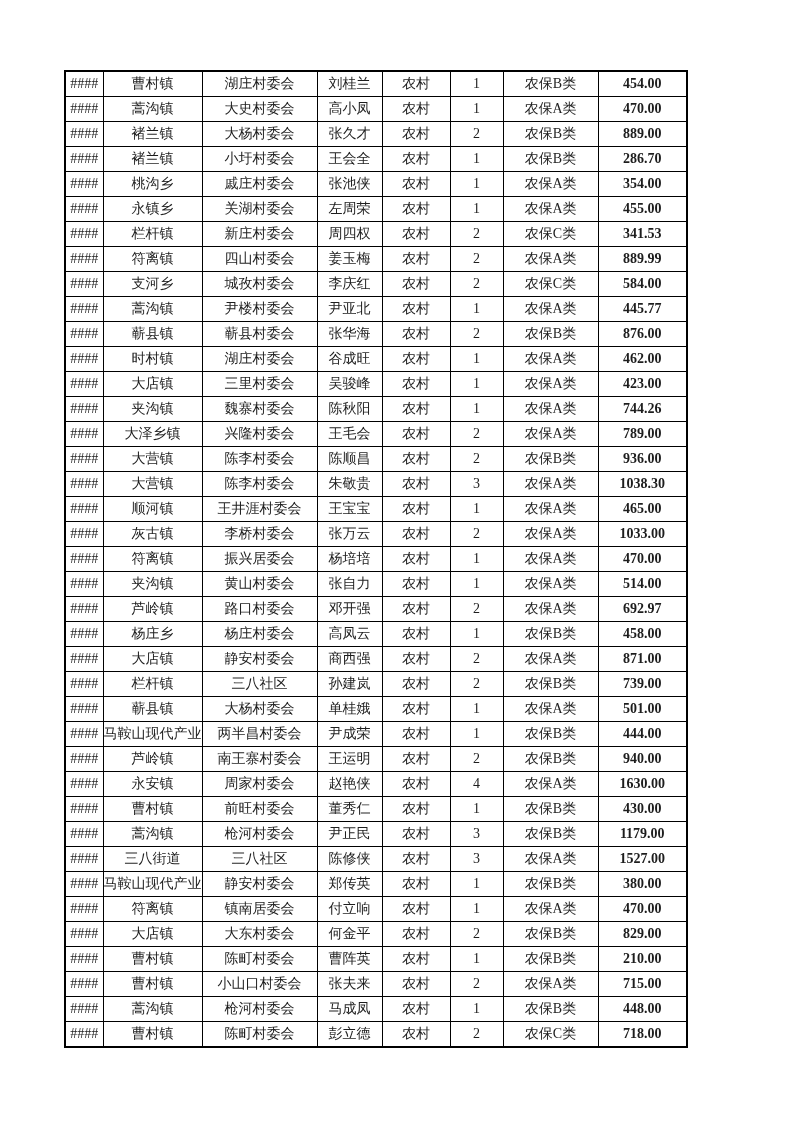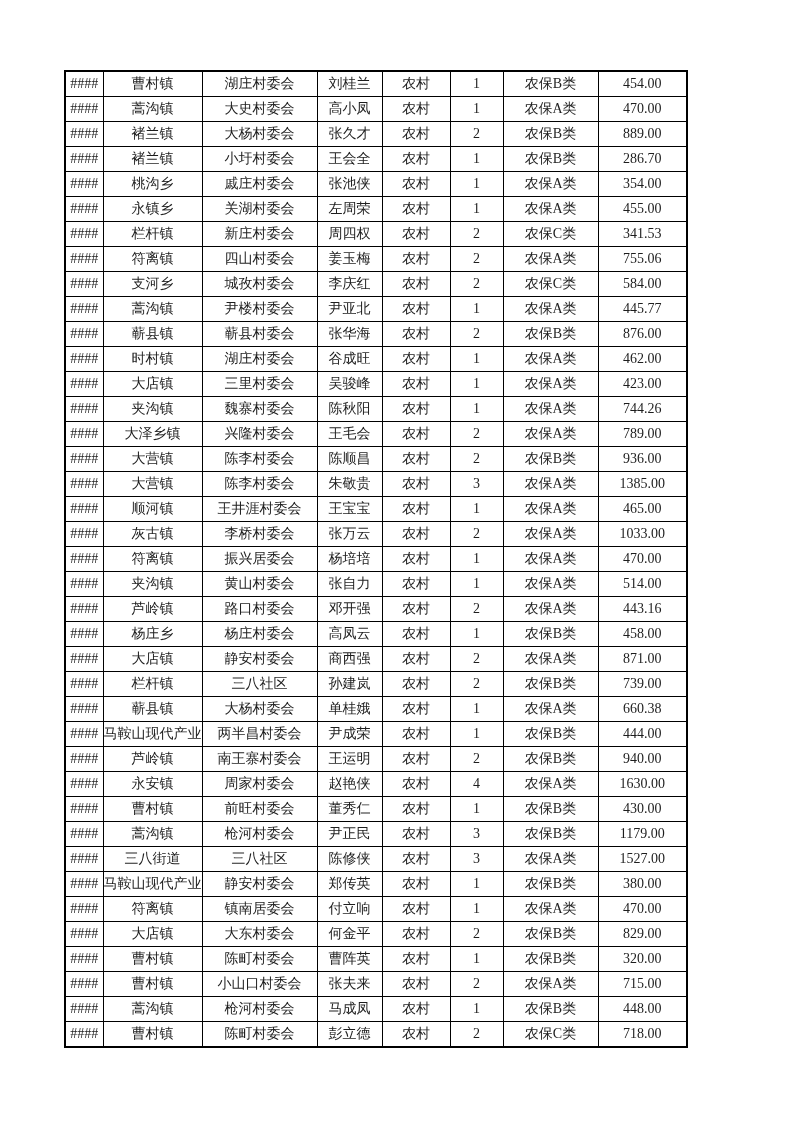--- a/index.html
+++ b/index.html
@@ -42,21 +42,21 @@
   
   col.c-serial          { width: 38px; }
   col.c-town            { width: 79px; }
   col.c-village         { width: 115px; }
   col.c-person          { width: 65px; }
   col.c-category_type   { width: 68px; }
   col.c-count           { width: 53px; }
   col.c-insurance_class { width: 95px; }
   col.c-amount          { width: 89px; }
   td.col-serial { letter-spacing: 0px; font-size: 13px; }
-  td.col-amount { font-size: 14px; }
+  td.col-amount { font-size: 14px; font-weight: bold; }
 </style>
 </head>
 <body>
 
 <div class="page">
   <div class="sheet-wrap">
     <table class="sheet">
       <colgroup>
           <col class="c-serial">
           <col class="c-town">
@@ -139,21 +139,21 @@
             <td class="col-amount">341.53</td>
           </tr>
           <tr>
             <td class="col-serial">####</td>
             <td class="col-town">符离镇</td>
             <td class="col-village">四山村委会</td>
             <td class="col-person">姜玉梅</td>
             <td class="col-category_type">农村</td>
             <td class="col-count">2</td>
             <td class="col-insurance_class">农保A类</td>
-            <td class="col-amount">755.06</td>
+            <td class="col-amount">889.99</td>
           </tr>
           <tr>
             <td class="col-serial">####</td>
             <td class="col-town">支河乡</td>
             <td class="col-village">城孜村委会</td>
             <td class="col-person">李庆红</td>
             <td class="col-category_type">农村</td>
             <td class="col-count">2</td>
             <td class="col-insurance_class">农保C类</td>
             <td class="col-amount">584.00</td>
@@ -229,21 +229,21 @@
             <td class="col-amount">936.00</td>
           </tr>
           <tr>
             <td class="col-serial">####</td>
             <td class="col-town">大营镇</td>
             <td class="col-village">陈李村委会</td>
             <td class="col-person">朱敬贵</td>
             <td class="col-category_type">农村</td>
             <td class="col-count">3</td>
             <td class="col-insurance_class">农保A类</td>
-            <td class="col-amount">1385.00</td>
+            <td class="col-amount">1038.30</td>
           </tr>
           <tr>
             <td class="col-serial">####</td>
             <td class="col-town">顺河镇</td>
             <td class="col-village">王井涯村委会</td>
             <td class="col-person">王宝宝</td>
             <td class="col-category_type">农村</td>
             <td class="col-count">1</td>
             <td class="col-insurance_class">农保A类</td>
             <td class="col-amount">465.00</td>
@@ -279,21 +279,21 @@
             <td class="col-amount">514.00</td>
           </tr>
           <tr>
             <td class="col-serial">####</td>
             <td class="col-town">芦岭镇</td>
             <td class="col-village">路口村委会</td>
             <td class="col-person">邓开强</td>
             <td class="col-category_type">农村</td>
             <td class="col-count">2</td>
             <td class="col-insurance_class">农保A类</td>
-            <td class="col-amount">443.16</td>
+            <td class="col-amount">692.97</td>
           </tr>
           <tr>
             <td class="col-serial">####</td>
             <td class="col-town">杨庄乡</td>
             <td class="col-village">杨庄村委会</td>
             <td class="col-person">高凤云</td>
             <td class="col-category_type">农村</td>
             <td class="col-count">1</td>
             <td class="col-insurance_class">农保B类</td>
             <td class="col-amount">458.00</td>
@@ -319,21 +319,21 @@
             <td class="col-amount">739.00</td>
           </tr>
           <tr>
             <td class="col-serial">####</td>
             <td class="col-town">蕲县镇</td>
             <td class="col-village">大杨村委会</td>
             <td class="col-person">单桂娥</td>
             <td class="col-category_type">农村</td>
             <td class="col-count">1</td>
             <td class="col-insurance_class">农保A类</td>
-            <td class="col-amount">660.38</td>
+            <td class="col-amount">501.00</td>
           </tr>
           <tr>
             <td class="col-serial">####</td>
             <td class="col-town">马鞍山现代产业</td>
             <td class="col-village">两半昌村委会</td>
             <td class="col-person">尹成荣</td>
             <td class="col-category_type">农村</td>
             <td class="col-count">1</td>
             <td class="col-insurance_class">农保B类</td>
             <td class="col-amount">444.00</td>
@@ -419,21 +419,21 @@
             <td class="col-amount">829.00</td>
           </tr>
           <tr>
             <td class="col-serial">####</td>
             <td class="col-town">曹村镇</td>
             <td class="col-village">陈町村委会</td>
             <td class="col-person">曹阵英</td>
             <td class="col-category_type">农村</td>
             <td class="col-count">1</td>
             <td class="col-insurance_class">农保B类</td>
-            <td class="col-amount">320.00</td>
+            <td class="col-amount">210.00</td>
           </tr>
           <tr>
             <td class="col-serial">####</td>
             <td class="col-town">曹村镇</td>
             <td class="col-village">小山口村委会</td>
             <td class="col-person">张夫来</td>
             <td class="col-category_type">农村</td>
             <td class="col-count">2</td>
             <td class="col-insurance_class">农保A类</td>
             <td class="col-amount">715.00</td>

